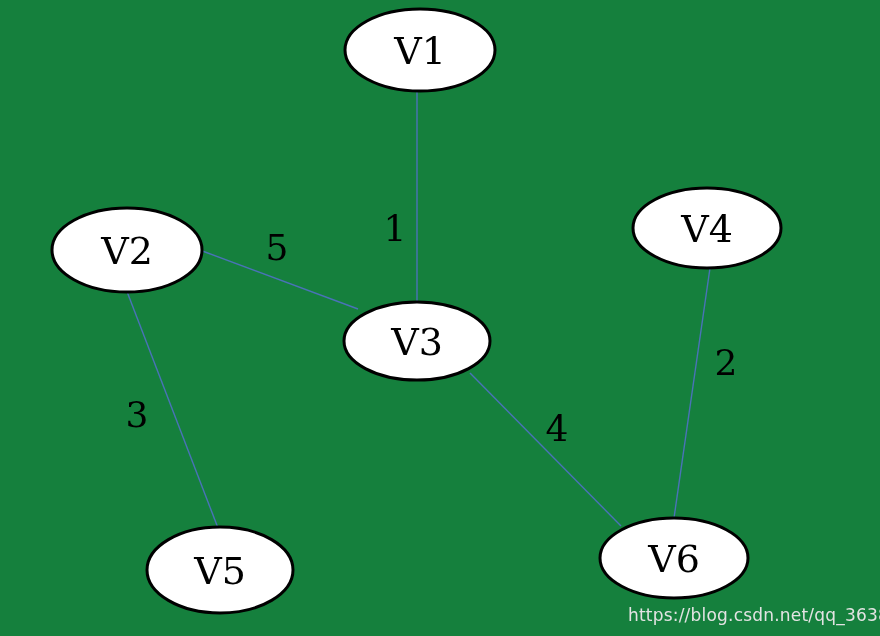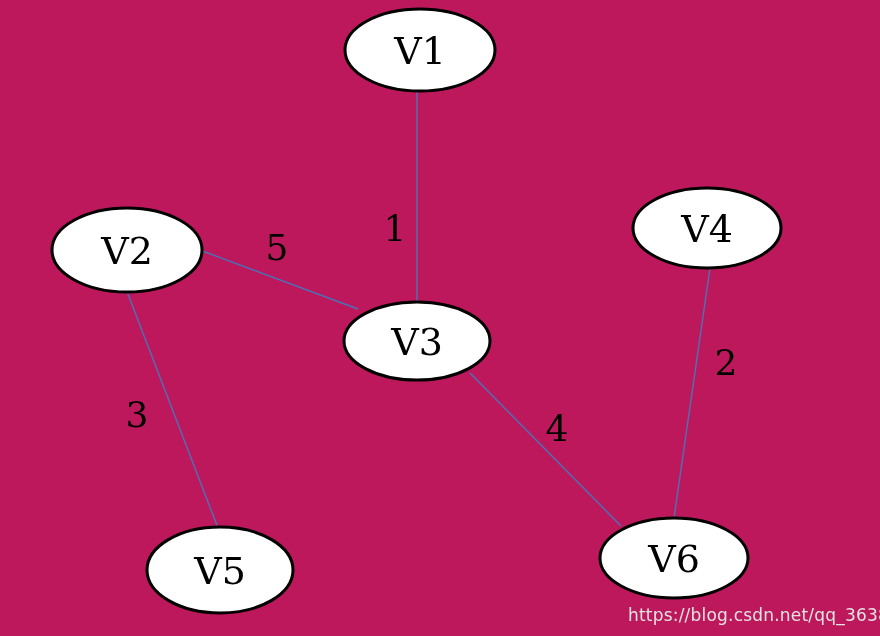--- a/index.html
+++ b/index.html
@@ -4,21 +4,21 @@
 <style>
   html, body {
     margin: 0;
     padding: 0;
     background: #ffffff;
   }
   #canvas {
     position: relative;
     width: 880px;
     height: 636px;
-    background: #be185d;
+    background: #15803d;
     overflow: hidden;
     font-family: "DejaVu Serif", serif;
   }
   #graph-svg {
     position: absolute;
     left: 0;
     top: 0;
     width: 880px;
     height: 636px;
   }

